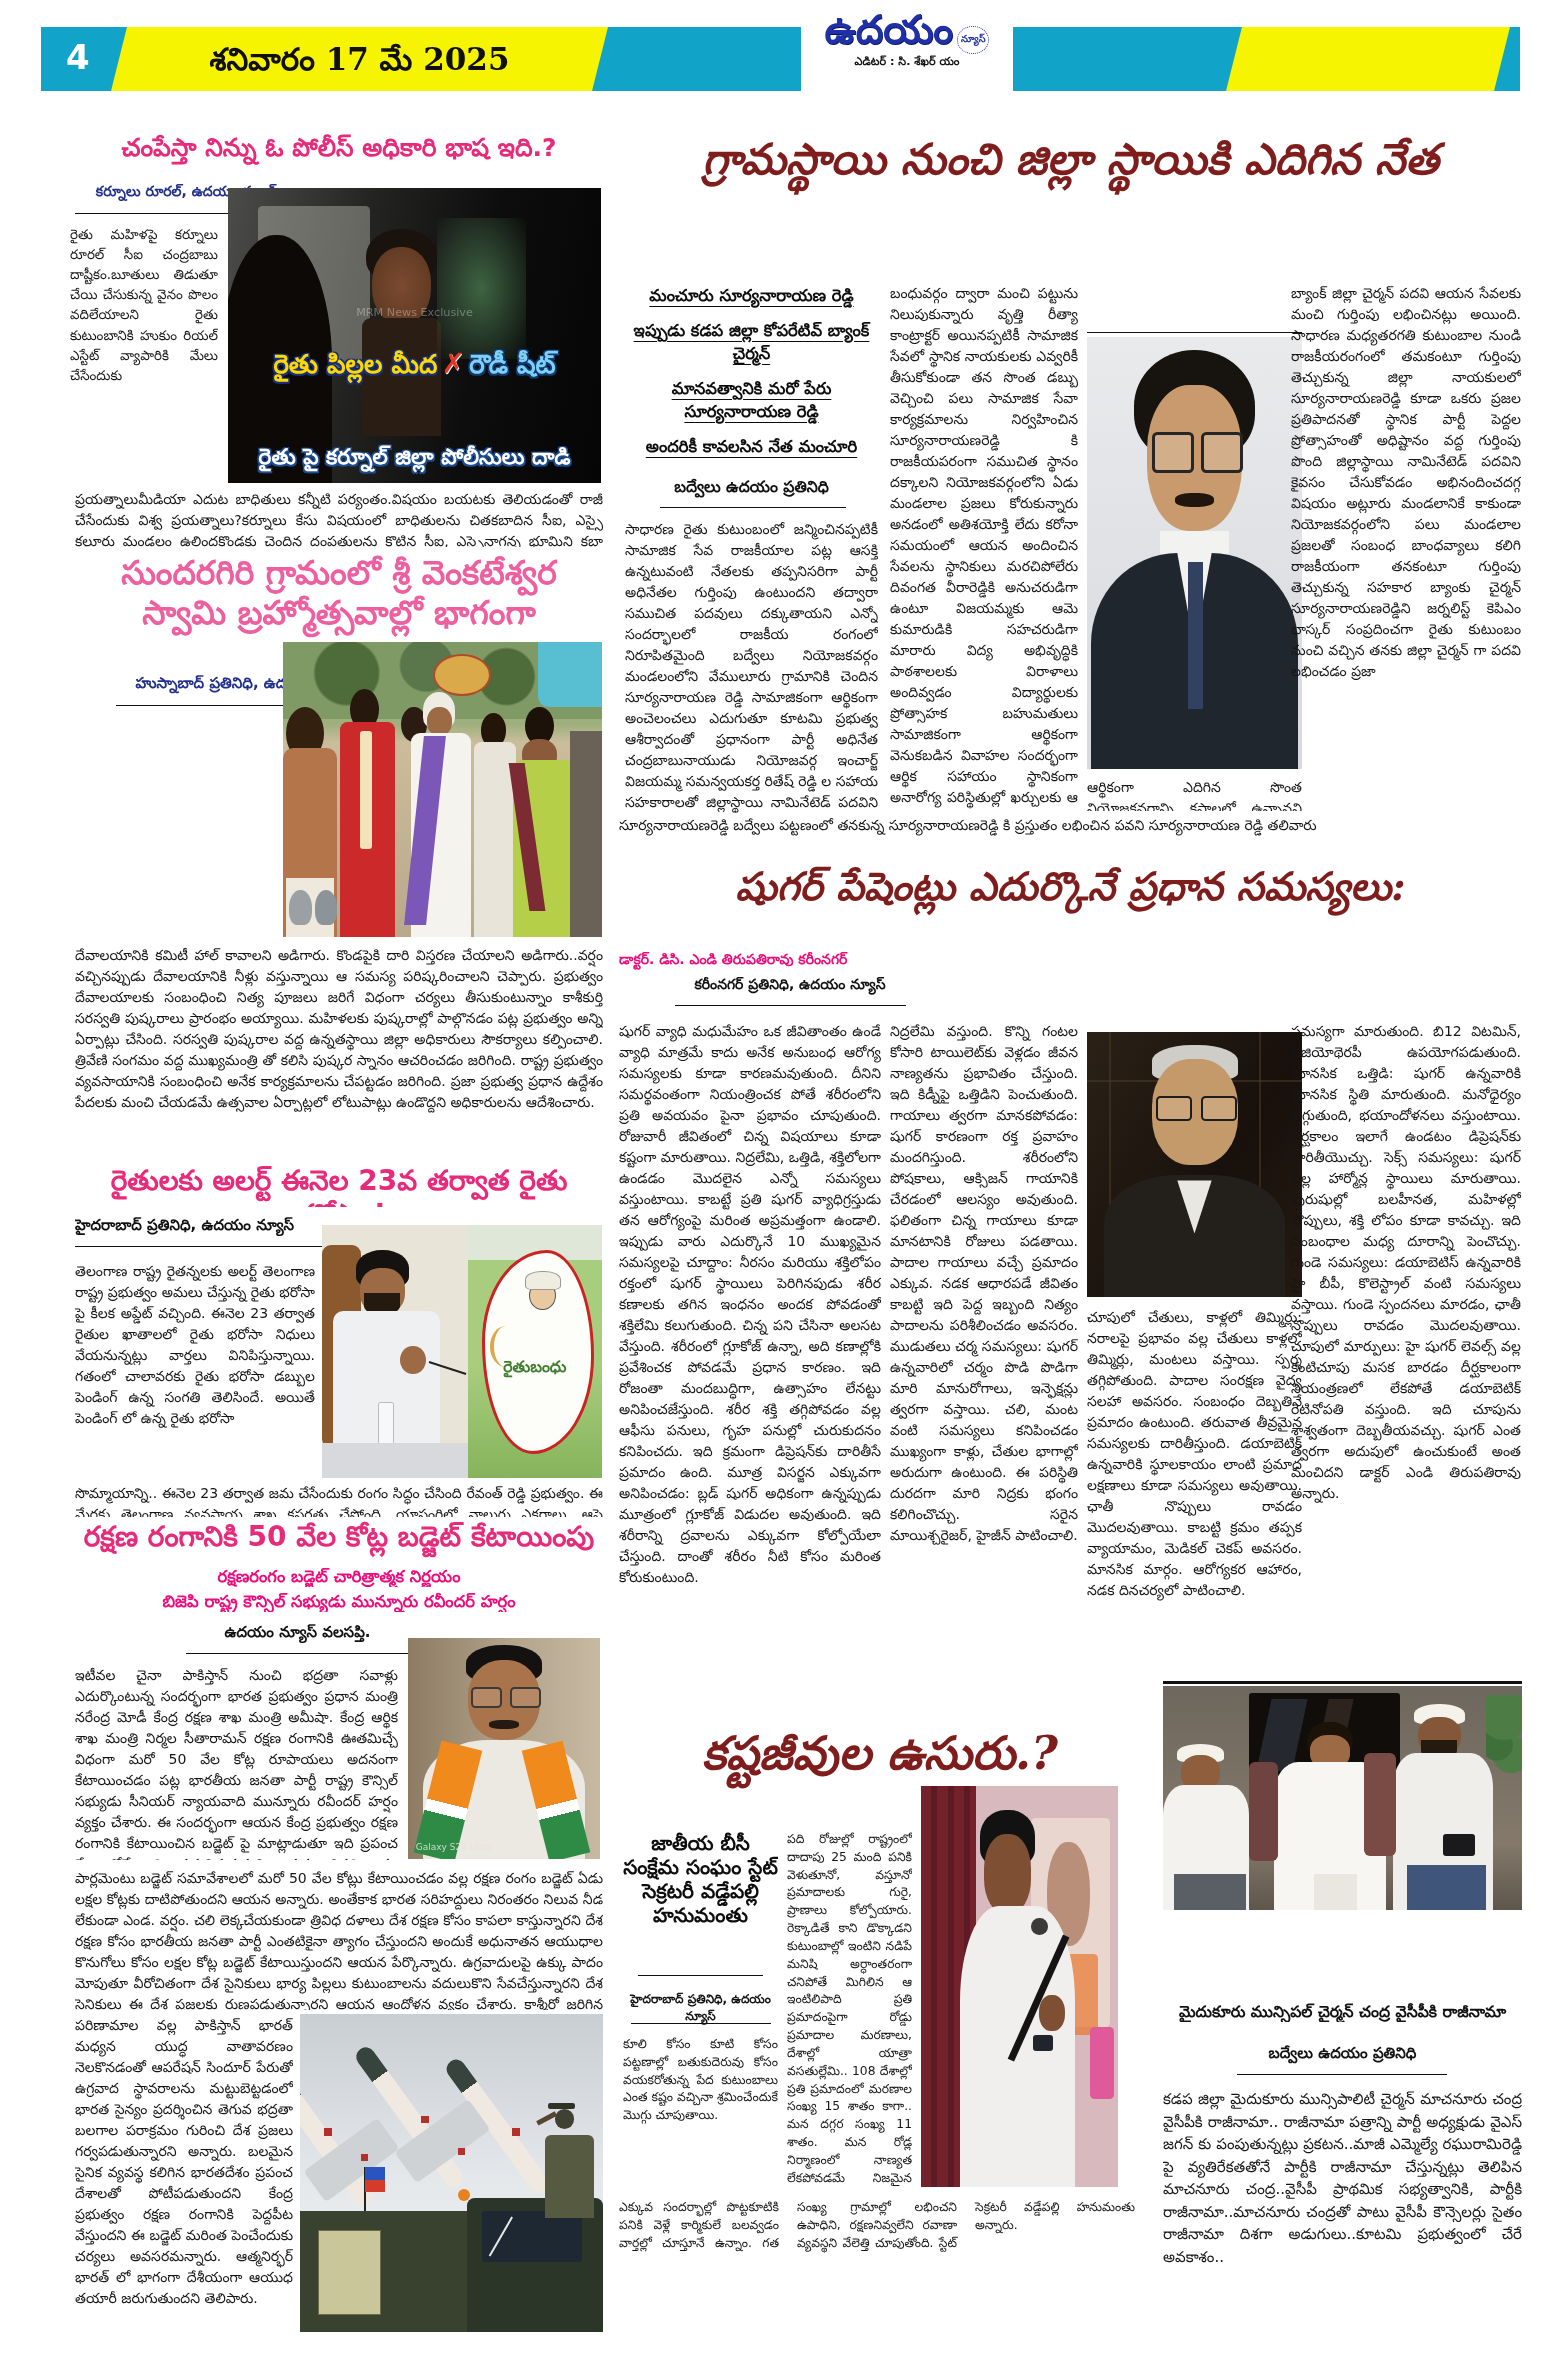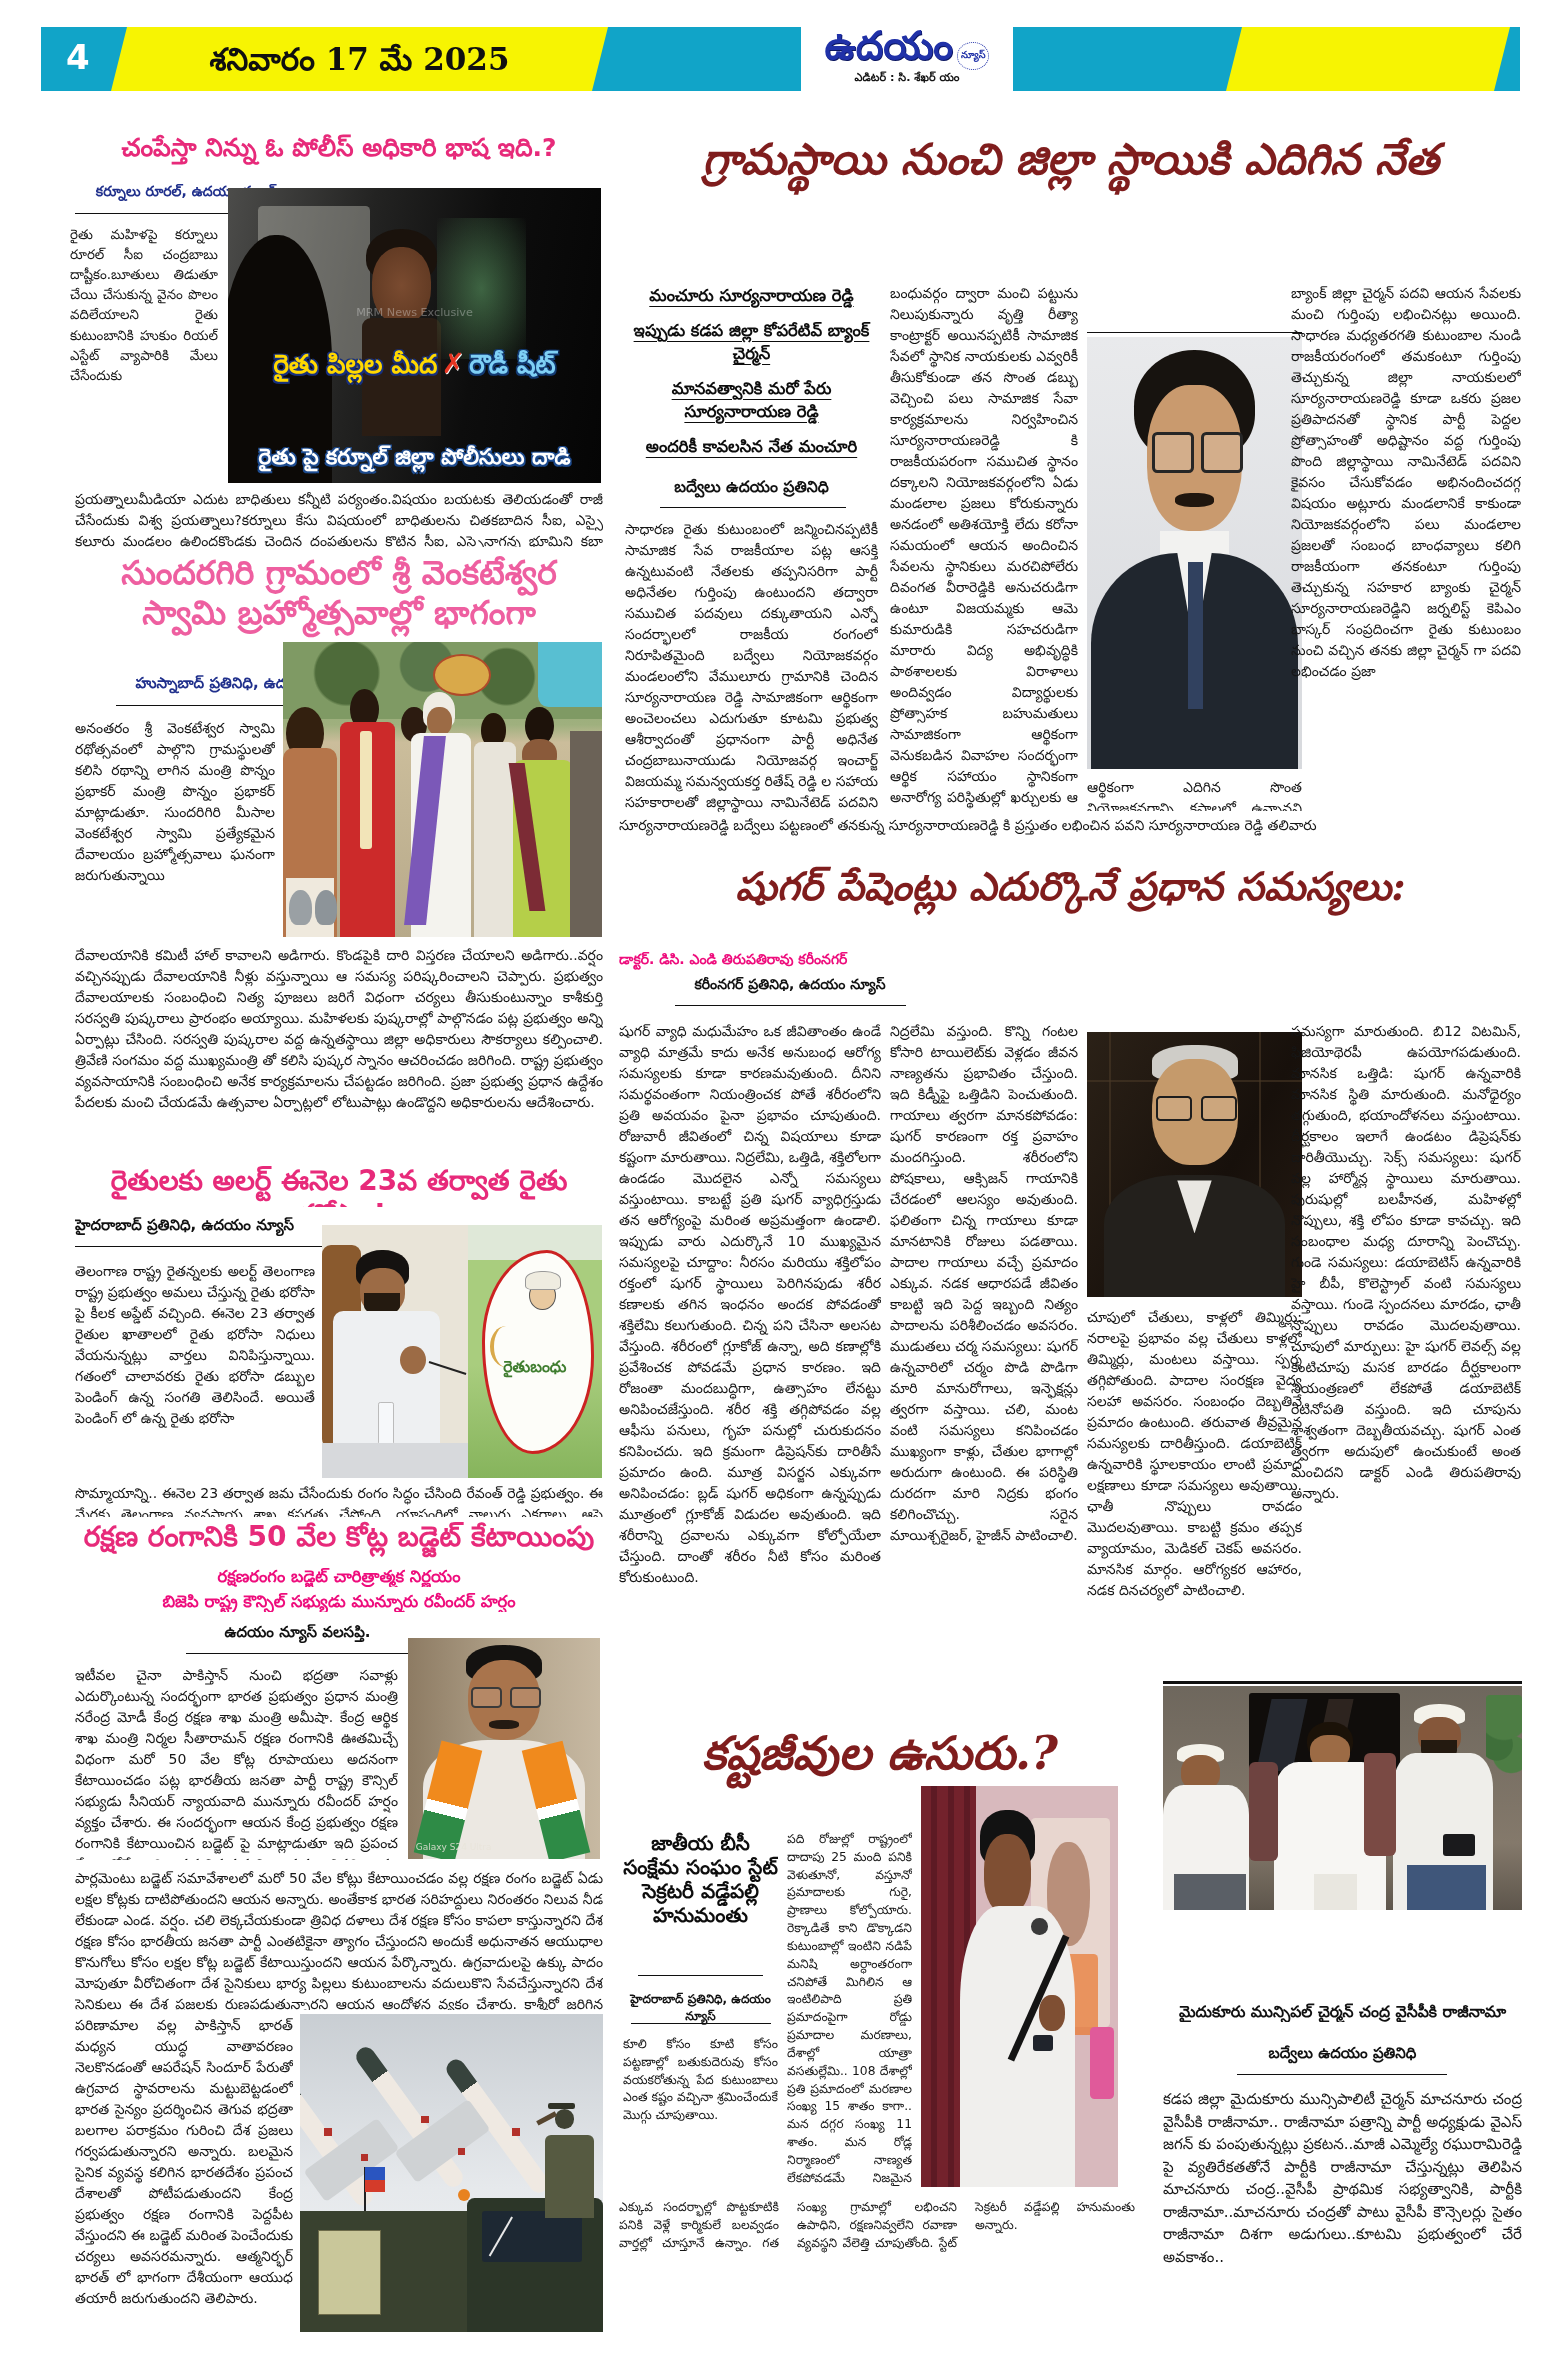--- a/index.html
+++ b/index.html
@@ -41,21 +41,21 @@
 
 <div class="page">
 
   <div class="topbar">
     <div class="pgnum">4</div>
     <div class="band" style="left:78px;width:481px;">
       <div class="dateband-text">శనివారం 17 మే 2025</div>
     </div>
     <div class="band" style="left:1193px;width:268px;"></div>
     <div class="logo-box">
-      <div style="margin-top:22px;">
+      <div style="margin-top:6px;">
         <span class="logo-main">ఉదయం</span>
         <span class="logo-badge">న్యూస్</span>
       </div>
       <div class="logo-editor">ఎడిటర్ : సి. శేఖర్ యం</div>
     </div>
   </div>
 
   <div class="abs hl pink" style="left:75px;top:133px;width:528px;font-size:25px;height:42px;">చంపేస్తా నిన్ను ఓ పోలీస్ అధికారి భాష ఇది.?</div>
   <div class="abs byline navy" style="left:75px;top:183px;width:224px;font-size:14px;">కర్నూలు రూరల్, ఉదయం న్యూస్</div>
   <div class="abs rule" style="left:75px;top:213px;width:224px;"></div>
@@ -75,21 +75,20 @@
       <span style="font-size:28px;color:#e63522;text-shadow:0.7px 0.7px 0 #fff;">✗</span>
       <span style="font-size:26px;color:#7fd0f5;text-shadow:1.5px 1.5px 0 #123a73,-1.5px -1.5px 0 #123a73,1.5px -1.5px 0 #123a73,-1.5px 1.5px 0 #123a73;text-align:center;">రౌడీ షీట్</span>
     </div>
     <div class="p" style="left:0;bottom:3%;width:100%;text-align:center;font-weight:800;font-size:21.6px;color:#ffffff;white-space:nowrap;text-shadow:1.5px 1.5px 0 #1d4b8f,-1.5px -1.5px 0 #1d4b8f,1.5px -1.5px 0 #1d4b8f,-1.5px 1.5px 0 #1d4b8f;">రైతు పై కర్నూల్ జిల్లా పోలీసులు దాడి</div>
   </div>
   <div class="abs body-text" style="left:75px;top:489px;width:528px;height:58px;">ప్రయత్నాలుమీడియా ఎదుట బాధితులు కన్నీటి పర్యంతం.విషయం బయటకు తెలియడంతో రాజీ చేసేందుకు విశ్వ ప్రయత్నాలు?కర్నూలు కేసు విషయంలో బాధితులను చితకబాదిన సీఐ, ఎస్సై కల్లూరు మండలం ఉలిందకొండకు చెందిన దంపతులను కొట్టిన సీఐ, ఎస్సైనాగన్న భూమిని కబ్జా చేసేందుకు రియల్ ఎస్టేట్ వ్యాపారితో కుమ్మక్కై 9, 102 ఎకరాల రైతు భూమిని కొట్టేసేందుకు రౌడీషీట్ తెరిచిన పోలీసులు. న్యాయం కోసం కలెక్టరేట్ చుట్టూ తిరిగిన బాధిత రైతు కుటుంబం.. కర్నూలు రూరల్ సీఐపై ఎలాంటి చర్యలు తీసుకుంటారో వేచి చూడాల్సిందే.</div>
 
   <div class="abs hl pink2" style="left:75px;top:553px;width:528px;font-size:33px;height:109px;">సుందరగిరి గ్రామంలో శ్రీ వెంకటేశ్వర స్వామి బ్రహ్మోత్సవాల్లో భాగంగా</div>
   <div class="abs byline navy" style="left:86px;top:674px;width:320px;font-size:15px;">హుస్నాబాద్ ప్రతినిధి, ఉదయం న్యూస్</div>
   <div class="abs rule" style="left:116px;top:705px;width:261px;"></div>
-  <div class="abs body-text" style="left:75px;top:718px;width:200px;height:222px;">అనంతరం శ్రీ వెంకటేశ్వర స్వామి రథోత్సవంలో పాల్గొని గ్రామస్థులతో కలిసి రథాన్ని లాగిన మంత్రి పొన్నం ప్రభాకర్ మంత్రి పొన్నం ప్రభాకర్ మాట్లాడుతూ. సుందరిగిరి మీసాల వెంకటేశ్వర స్వామి ప్రత్యేకమైన దేవాలయం బ్రహ్మోత్సవాలు ఘనంగా జరుగుతున్నాయి</div>
 
   <div class="photo" style="left:283px;top:642px;width:319px;height:295px;">
     <div class="p" style="inset:0;background:linear-gradient(#87a express 36b,#cbbd9b 34%,#b7a98a);background:linear-gradient(#87a36b 0%,#9fb07e 28%,#cbbd9b 34%,#b7a98a 100%);"></div>
     <div class="p" style="left:0;top:0;width:100%;height:26%;background:radial-gradient(circle at 20% 40%,#4e6b3a 12%,transparent 13%),radial-gradient(circle at 45% 30%,#59774a 14%,transparent 15%),radial-gradient(circle at 70% 45%,#4e6b3a 12%,transparent 13%),#7f9a64;"></div>
     <div class="p" style="right:0;top:0;width:20%;height:22%;background:#58bfd2;border-radius:0 0 0 10.4px;"></div>
     <div class="p" style="left:1%;top:22%;width:12%;height:18%;background:#33200f;border-radius:50%;"></div>
     <div class="p" style="left:0%;top:36%;width:17%;height:64%;background:#b5754a;border-radius:10.4px 10.4px 0 0;"></div>
     <div class="p" style="left:1%;top:80%;width:15%;height:20%;background:#efe9dd;"></div>
     <div class="p" style="left:2%;top:84%;width:7%;height:12%;background:#9aa0a4;border-radius:50% 50% 35% 35%;"></div>
     <div class="p" style="left:10%;top:84%;width:7%;height:12%;background:#8d9499;border-radius:50% 50% 35% 35%;"></div>

